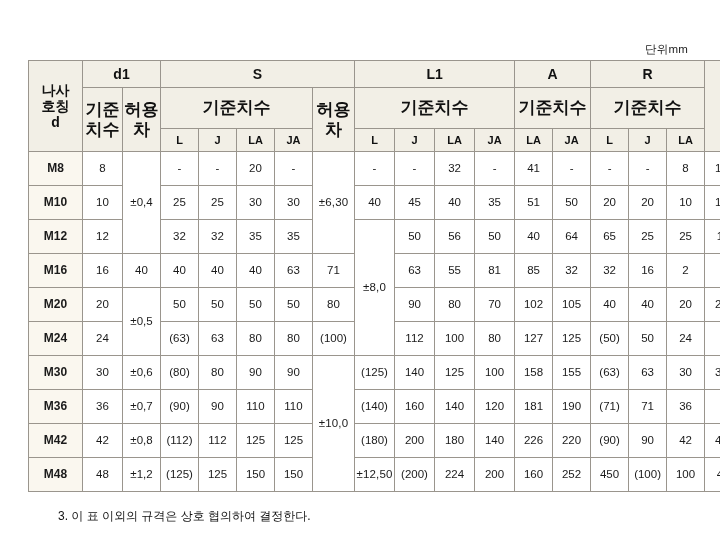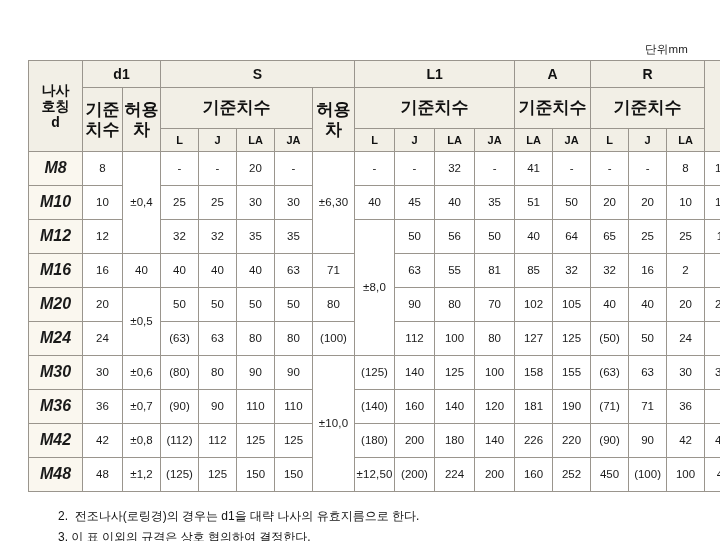--- a/index.html
+++ b/index.html
@@ -58,22 +58,21 @@
     font-size: 11px;
     font-weight: bold;
   }
   .hrow1 td, .hrow1 th { height: 26px; }
   .hrow2 td, .hrow2 th { height: 40px; }
   .hrow3 td, .hrow3 th { height: 22px; }
   tbody tr { height: 34px; }
   tbody td.name {
     background: #faf7ef;
     font-weight: bold;
-    font-size: 16px;
-    font-style: italic;
+    font-size: 12px;
   }
   tbody td.tol {
     font-size: 11.5px;
   }
   tbody td.tolwide {
     font-size: 11.5px;
     letter-spacing: 0.2px;
   }
   .notes {
     margin-top: 14px;
@@ -350,17 +349,16 @@
           <td>450</td>
           <td>(100)</td>
           <td>100</td>
           <td>48</td>
           <td>5</td>
         </tr>
       </tbody>
   </table>
 
   <div class="notes">
-    <div class="line indent3">2.  전조나사(로링경)의 경우는 d1을 대략 나사의 유효지름으로 한다.</div>
     <div class="line indent3">3. 이 표 이외의 규격은 상호 협의하여 결정한다.</div>
   </div>
 
 </div>
 
 </body></html>

